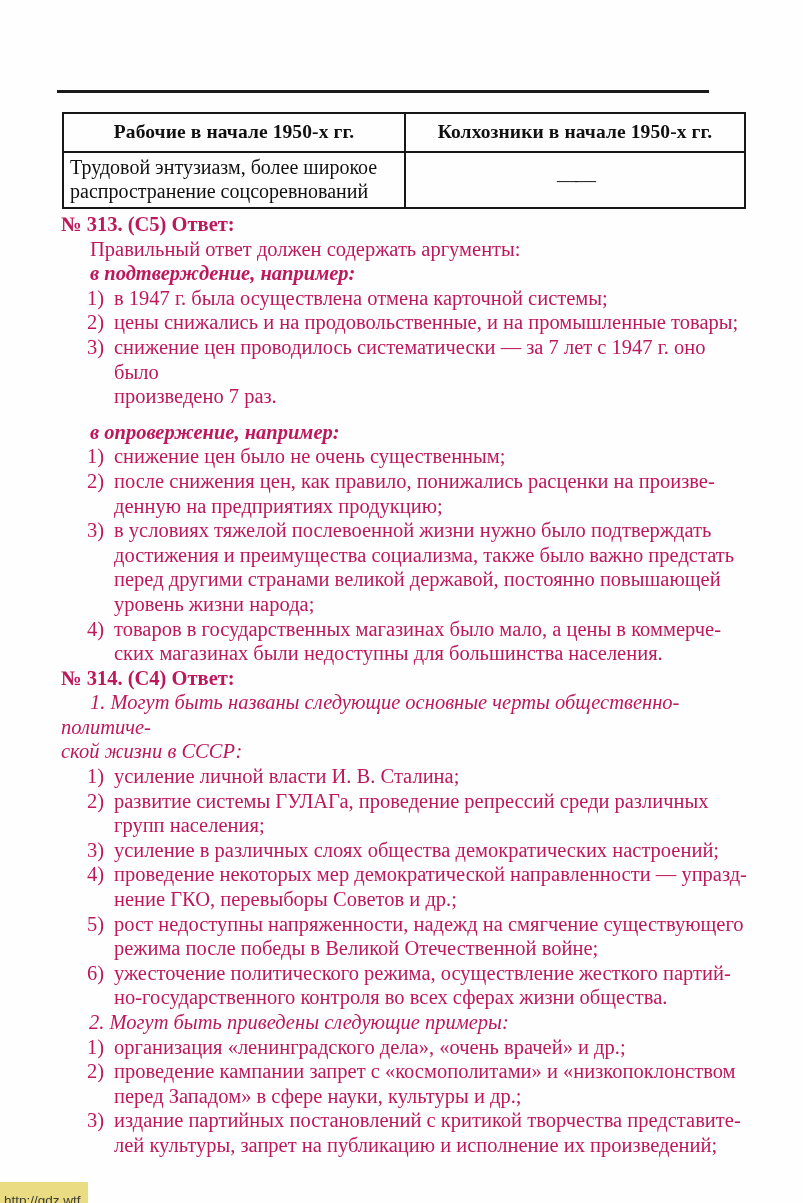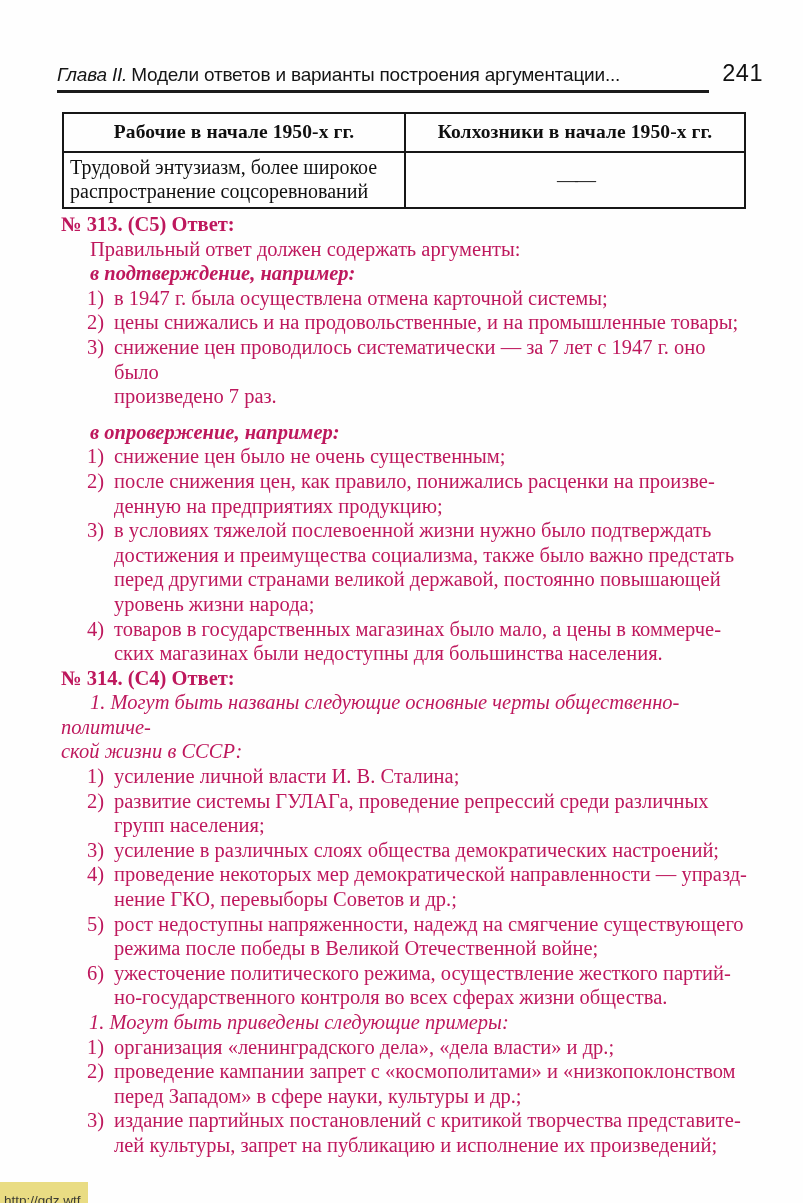--- a/index.html
+++ b/index.html
@@ -69,26 +69,20 @@
     font-size:13.5px; line-height:17px;
     padding:10px 7px 2px 4px;
     text-decoration:none; cursor:pointer;
   }
 </style>
 </head>
 <body>
 
 <div class="page">
 
-  <div class="running-header">
-    <div class="header-title">
-      <span class="chap">Глава II.</span><span>Модели ответов и варианты построения аргументации...</span>
-    </div>
-    <div class="page-number">241</div>
-  </div>
   <div class="header-rule"></div>
 
   <table class="cmp-table">
     <colgroup>
         <col class="c1">
         <col>
       </colgroup>
     <thead>
       <tr>
         <th>Рабочие в начале 1950-х гг.</th>
@@ -180,26 +174,26 @@
         <span class="item-text">рост недоступны напряженности, надежд на смягчение существующего
 режима после победы в Великой Отечественной войне;</span>
       </div>
       <div class="list-item">
         <span class="item-num">6)</span>
         <span class="item-text">ужесточение политического режима, осуществление жесткого партий-
 но-государственного контроля во всех сферах жизни общества.</span>
       </div>
     </div>
 
-    <p class="label-i" style="padding-left:28px;">1. Могут быть приведены следующие примеры:</p>
-
-    <div class="num-list">
-      <div class="list-item">
-        <span class="item-num">1)</span>
-        <span class="item-text">организация «ленинградского дела», «дела власти» и др.;</span>
+    <p class="label-i" style="padding-left:28px;">2. Могут быть приведены следующие примеры:</p>
+
+    <div class="num-list">
+      <div class="list-item">
+        <span class="item-num">1)</span>
+        <span class="item-text">организация «ленинградского дела», «очень врачей» и др.;</span>
       </div>
       <div class="list-item">
         <span class="item-num">2)</span>
         <span class="item-text">проведение кампании запрет с «космополитами» и «низкопоклонством
 перед Западом» в сфере науки, культуры и др.;</span>
       </div>
       <div class="list-item">
         <span class="item-num">3)</span>
         <span class="item-text">издание партийных постановлений с критикой творчества представите-
 лей культуры, запрет на публикацию и исполнение их произведений;</span>

